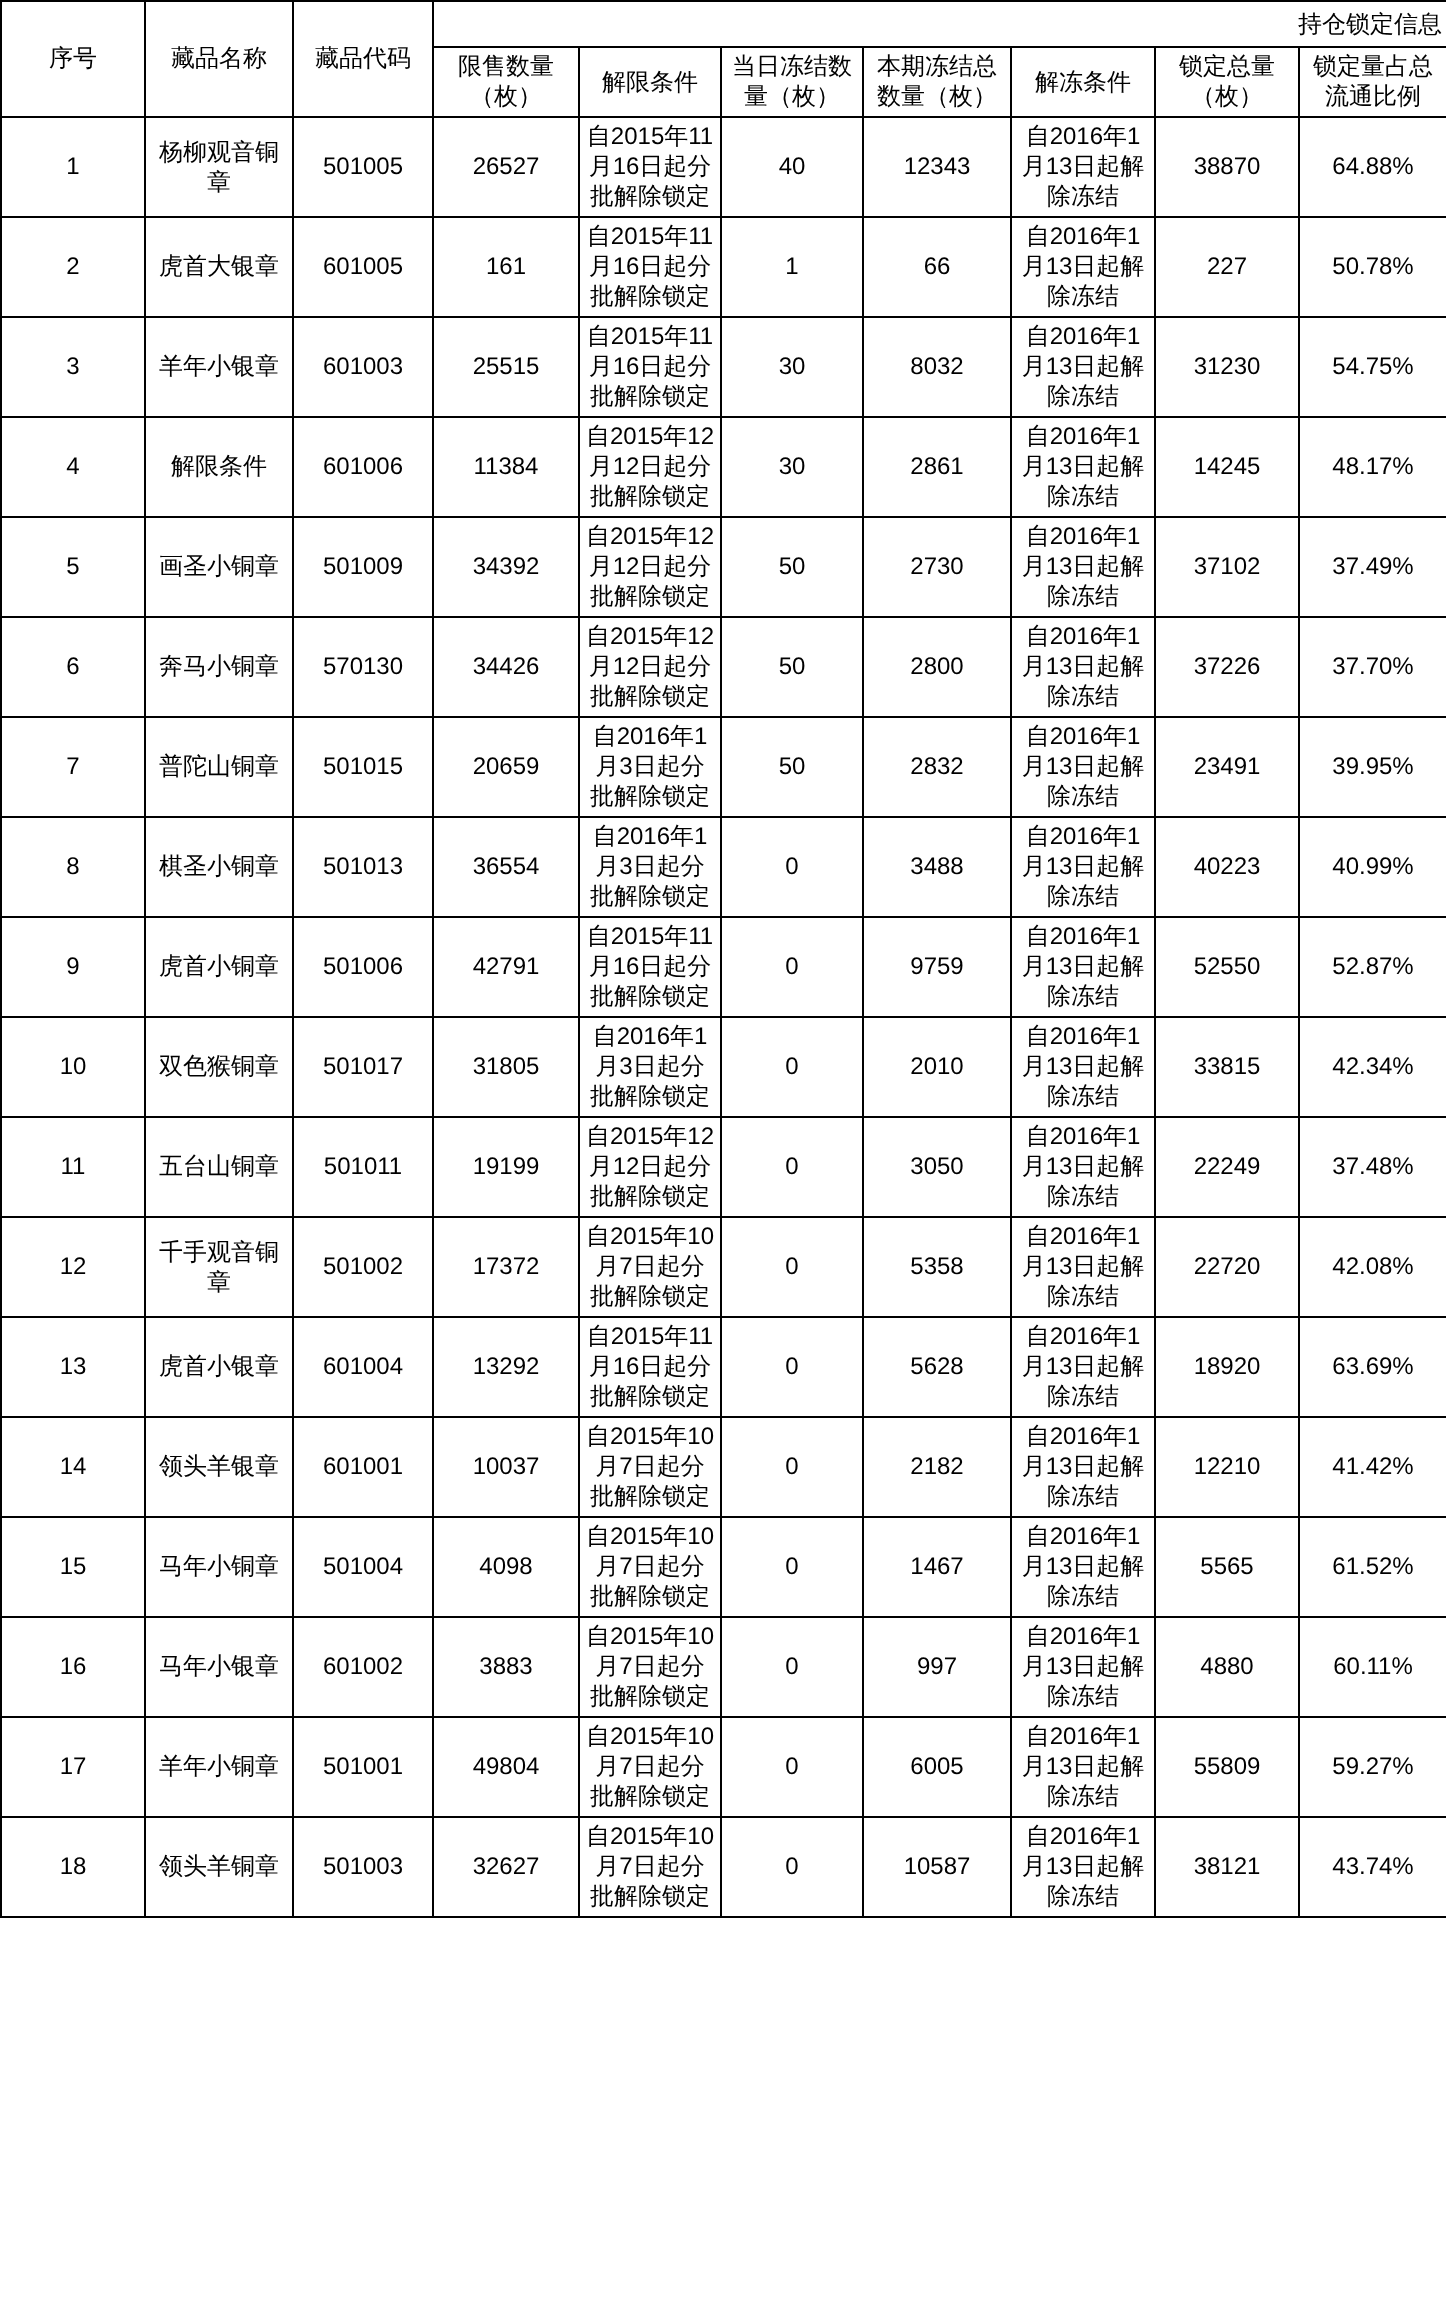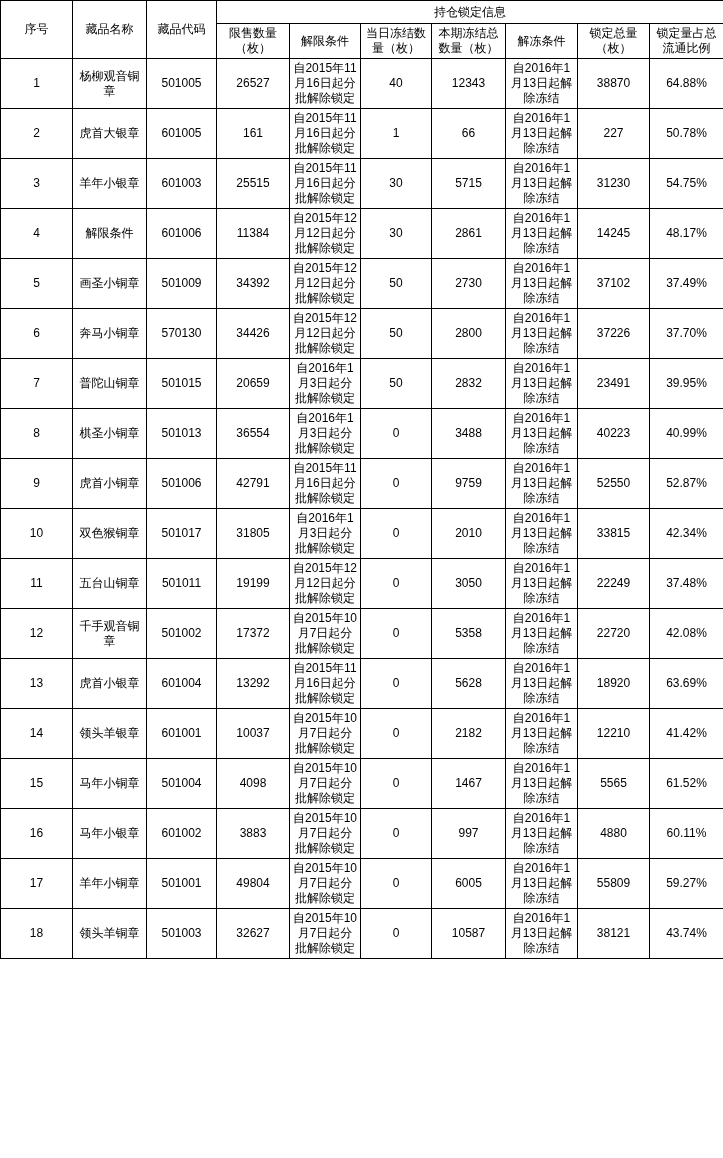--- a/index.html
+++ b/index.html
@@ -27,20 +27,21 @@
     border: 1px solid #000000;
     text-align: center;
     vertical-align: middle;
     padding: 2px 2px;
     font-weight: normal;
     word-break: break-all;
     overflow: hidden;
   }
   table.lock-table th.group-header-cell {
     height: 18px;
+    text-align: right;
   }
   table.lock-table tr.sub-header-row th {
     height: 30px;
   }
   table.lock-table tbody td {
     height: 44px;
   }
 </style>
 </head>
 <body>
@@ -102,21 +103,21 @@
         <td>227</td>
         <td>50.78%</td>
       </tr>
         <tr>
         <td>3</td>
         <td>羊年小银章</td>
         <td>601003</td>
         <td>25515</td>
         <td>自2015年11月16日起分批解除锁定</td>
         <td>30</td>
-        <td>5715</td>
+        <td>8032</td>
         <td>自2016年1月13日起解除冻结</td>
         <td>31230</td>
         <td>54.75%</td>
       </tr>
         <tr>
         <td>4</td>
         <td>解限条件</td>
         <td>601006</td>
         <td>11384</td>
         <td>自2015年12月12日起分批解除锁定</td>

